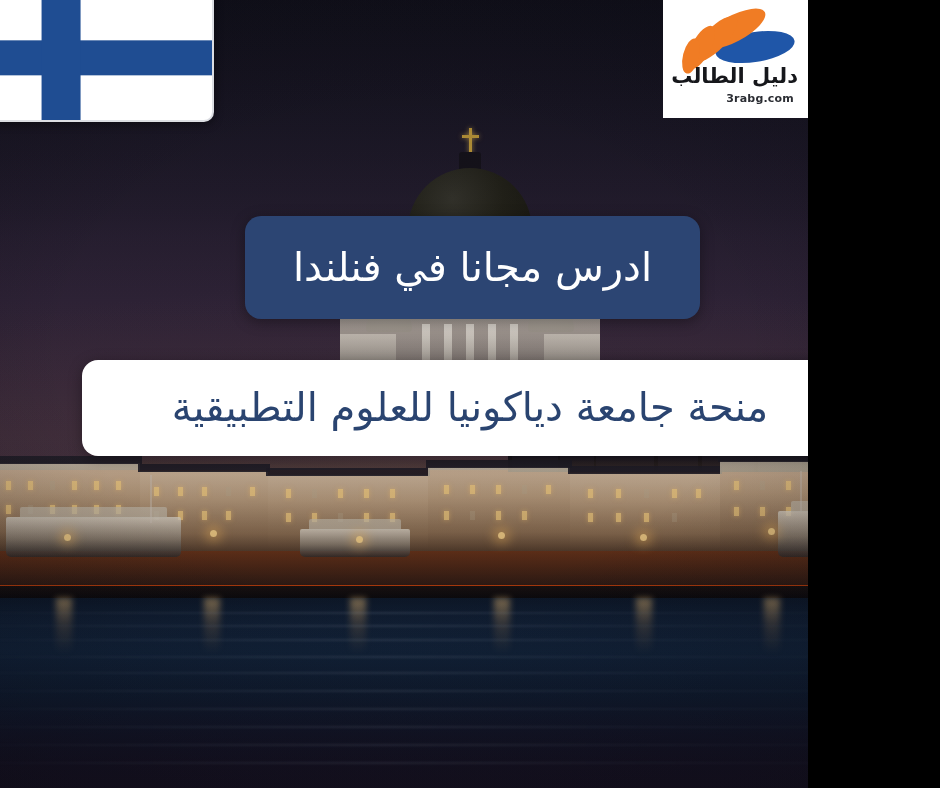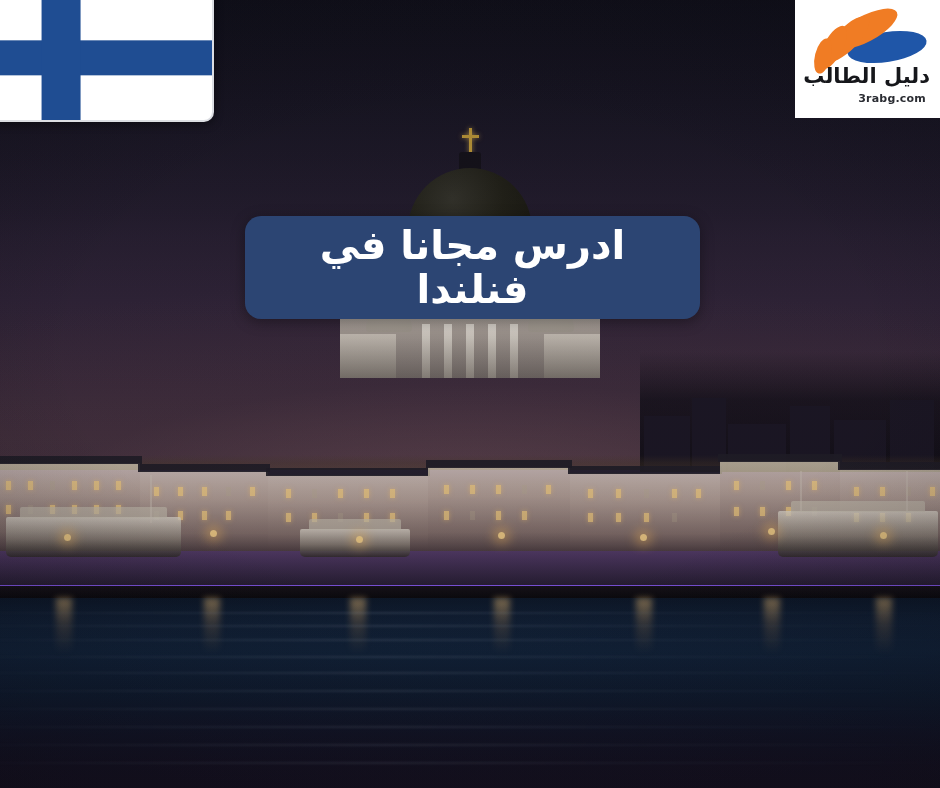--- a/index.html
+++ b/index.html
@@ -7,23 +7,23 @@
 
   html, body {
     width:940px; height:788px;
     background:#000;
     font-family:"DejaVu Sans", sans-serif;
     overflow:hidden;
   }
 
   #poster {
     position:relative;
-    width:940px; height:788px;
+    width:808px; height:788px;
     overflow:hidden;
-    background:#8b5cf6;
+    background:#c2410c;
   }
 
   
   .photo { position:absolute; inset:0; overflow:hidden; }
 
   
   .sky {
     position:absolute; left:0; top:0; width:940px; height:470px;
     background:
       radial-gradient(120% 70% at 50% 108%, rgba(120,86,96,.55) 0%, rgba(70,50,66,.30) 38%, rgba(0,0,0,0) 70%),
@@ -236,21 +236,21 @@
     font-size:11px; font-weight:bold; color:#2b2d33; letter-spacing:.2px;
   }
 
   
   .banner {
     position:absolute;
     display:flex; align-items:center; justify-content:center;
     border-radius:16px;
     direction:rtl;
     font-family:"DejaVu Sans", sans-serif;
-    font-weight:bold;
+    font-weight:normal;
     text-align:center;
     line-height:1.08;
     padding:0 18px;
     box-shadow:0 3px 14px rgba(0,0,0,.35);
   }
   .banner.blue { background:#2c4573; color:#ffffff; }
   .banner.white{ background:#ffffff; color:#2a4470; }
 
   #banner1 { left:245px;  top:216px; width:455px; height:103px; font-size:40px; }
   #banner2 { left:82px;   top:360px; width:776px; height:96px;  font-size:40px; }
@@ -441,15 +441,16 @@
       <span class="swoosh sw-o2"></span>
       <span class="swoosh sw-o3"></span>
       <span class="swoosh sw-o4"></span>
     </div>
     <div class="logo-name">دليل الطالب</div>
     <div class="logo-url">3rabg.com</div>
   </div>
 
   <div id="banner1" class="banner blue">ادرس مجانا في فنلندا</div>
 
+  <div id="banner2" class="banner white">منحة جامعة دياكونيا للعلوم التطبيقية</div>
 
 
 </div>
 
 </body></html>

